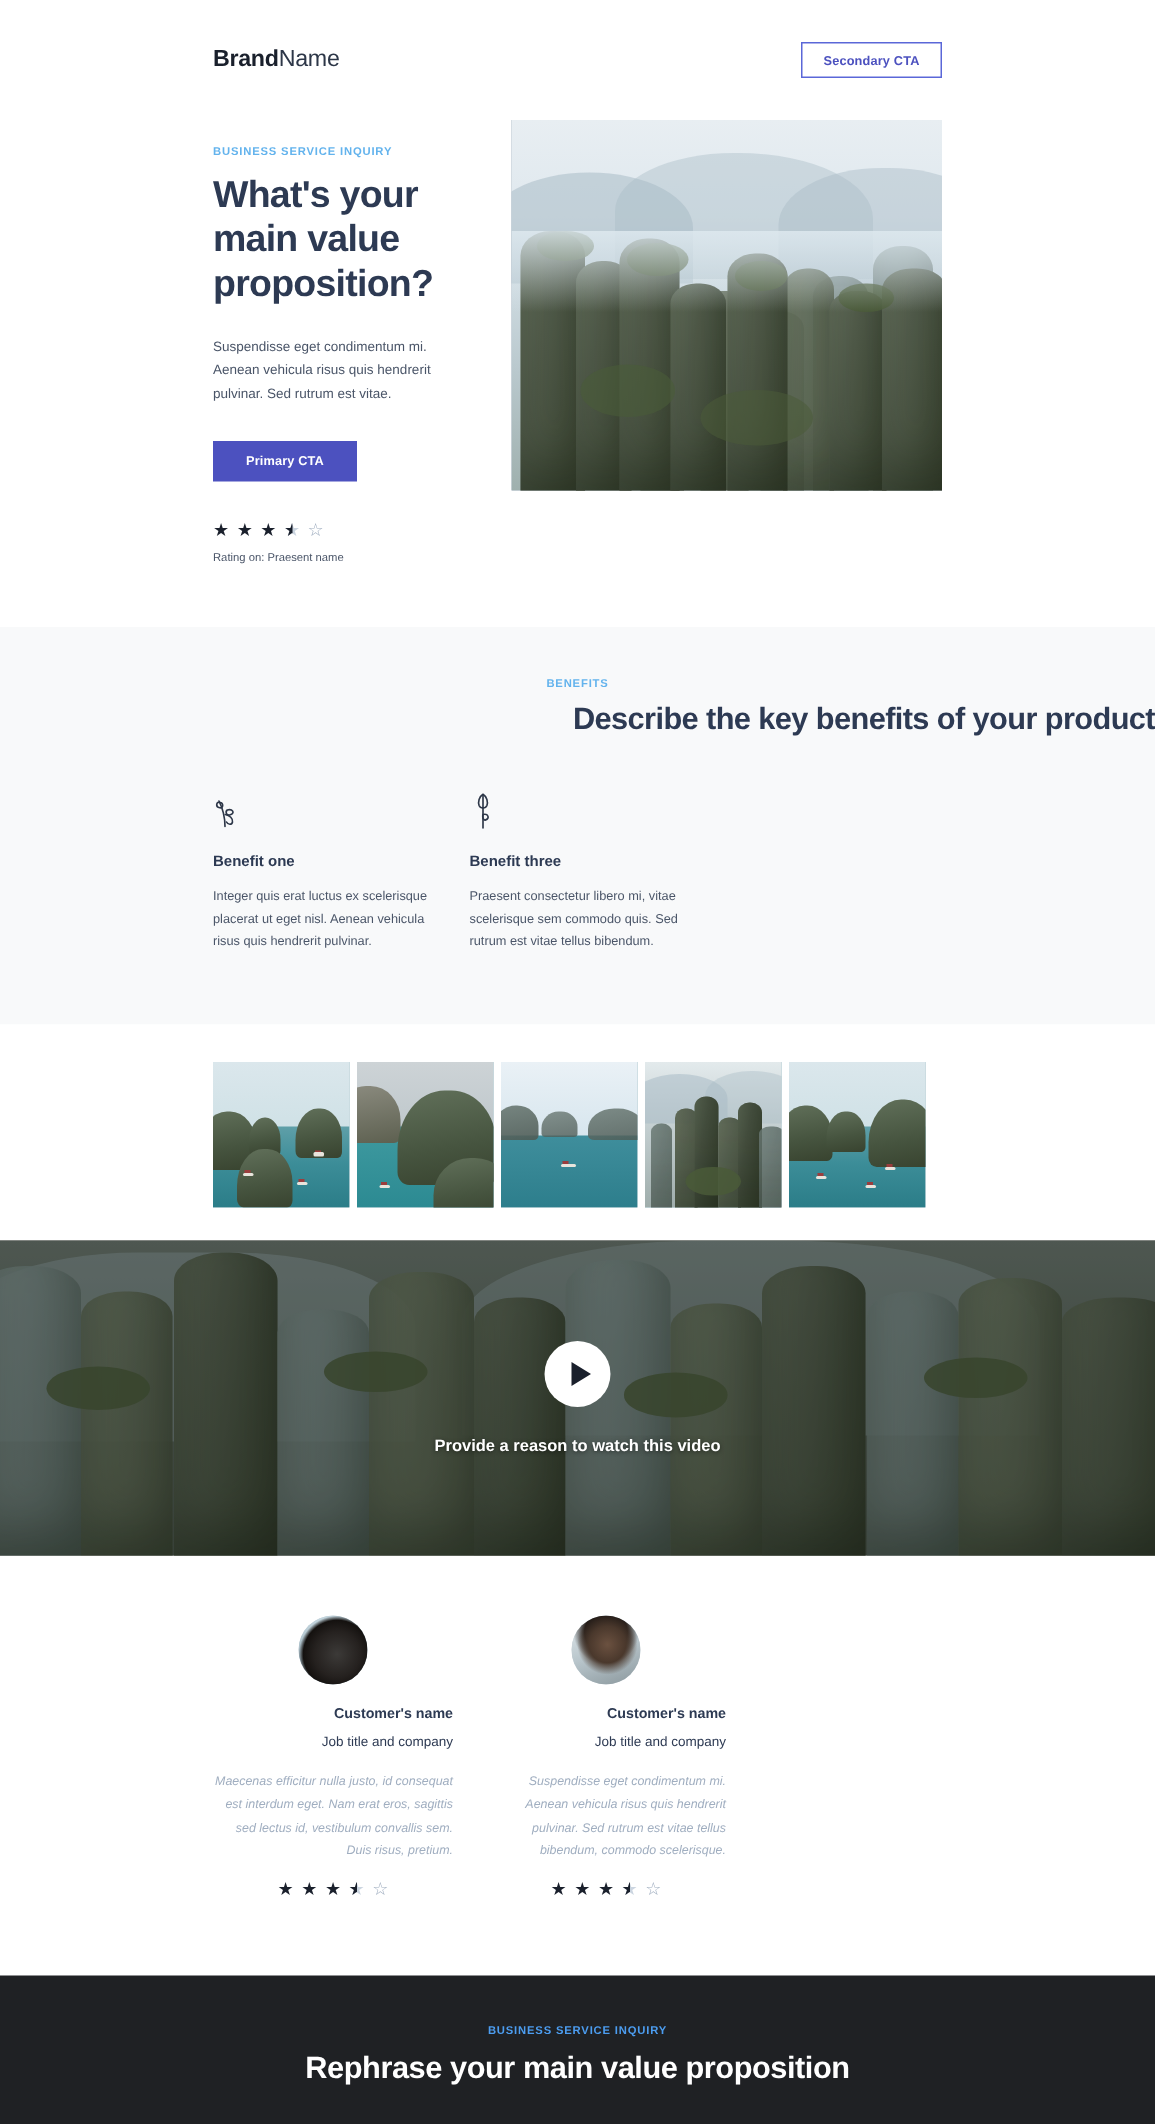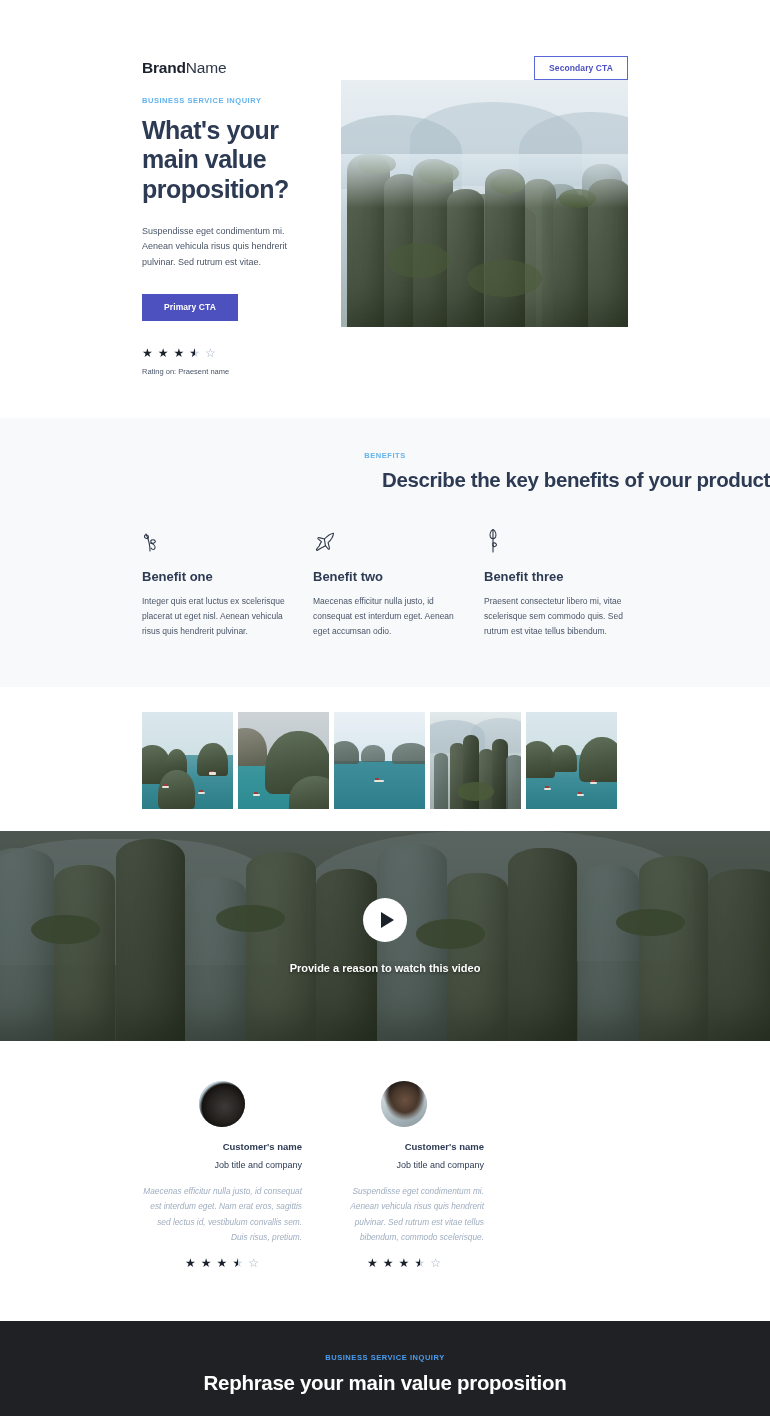--- a/index.html
+++ b/index.html
@@ -10,21 +10,21 @@
     -webkit-font-smoothing: antialiased;
   }
   body { width: 770px; overflow-x: hidden; }
 
   .page { width: 770px; position: relative; }
 
   
   .site-header {
     height: 80px;
     display: flex;
-    align-items: flex-end;
+    align-items: center;
     background: #ffffff;
   }
   .header-inner {
     width: 486px;
     margin: 0 auto;
     display: flex;
     align-items: center;
     justify-content: space-between;
   }
   .brand {
@@ -186,21 +186,21 @@
   }
   .benefit { width: 144px; }
   .benefit-icon {
     height: 28px;
     margin-bottom: 15px;
     display: flex;
     align-items: flex-end;
   }
   .benefit-icon svg { display: block; }
   .benefit-title {
-    font-size: 13px;
+    font-size: 10px;
     font-weight: 700;
     color: #2d3a53;
     margin-bottom: 10px;
   }
   .benefit-text {
     font-size: 8.5px;
     line-height: 1.78;
     color: #4a5568;
   }
 
@@ -457,30 +457,20 @@
             <path d="M8 21 C8 13 6 8 4 4"></path>
             <path d="M5 5 C2 4 1.5 8 4.5 8.5 C7 9 7 5.6 5 5 Z"></path>
             <path d="M9.5 10 C13 9 15 12 11.5 13.2 C9 14 8 11.2 9.5 10 Z"></path>
             <path d="M8.2 13 C11 13.6 13.5 15.6 13 18 C12.6 20 10 20 9 18"></path>
           </svg>
         </div>
         <div class="benefit-title">Benefit one</div>
         <p class="benefit-text">Integer quis erat luctus ex scelerisque placerat ut eget nisl. Aenean vehicula risus quis hendrerit pulvinar.</p>
       </div>
 
-      <div class="benefit">
-        <div class="benefit-icon">
-          <svg width="24" height="24" viewBox="0 0 24 24" fill="none" stroke="#2d3748" stroke-width="1.1" stroke-linejoin="round" stroke-linecap="round">
-            <path d="M20.5 3.2 C18 3.6 13.8 6.4 11.4 9 L6.2 7.6 C5.2 7.3 4.4 8.1 5.1 8.8 L8.4 11.6 C7.4 13.2 6.6 14.8 6.2 16 L3.6 19.2 C3.1 19.8 3.8 20.6 4.5 20.2 L8.2 18 C9.4 17.5 10.9 16.7 12.4 15.7 L15.2 19 C15.9 19.7 16.7 18.9 16.4 17.9 L15.1 12.7 C17.6 10.3 20.3 6 20.5 3.2 Z"></path>
-            <path d="M11.4 9 L12.4 15.7"></path>
-          </svg>
-        </div>
-        <div class="benefit-title">Benefit two</div>
-        <p class="benefit-text">Maecenas efficitur nulla justo, id consequat est interdum eget. Aenean eget accumsan odio.</p>
-      </div>
 
       <div class="benefit">
         <div class="benefit-icon">
           <svg width="18" height="26" viewBox="0 0 18 26" fill="none" stroke="#2d3748" stroke-width="1.1" stroke-linecap="round" stroke-linejoin="round">
             <path d="M9 1.5 C6.3 3.2 5.6 6.6 6.4 9 C7.2 11.2 10.8 11.2 11.6 9 C12.4 6.6 11.7 3.2 9 1.5 Z"></path>
             <path d="M9 2 L9 10.5"></path>
             <path d="M9 10.5 L9 24"></path>
             <path d="M9 15 C12.6 14.2 13.6 17.6 10.8 18.6 C9 19.2 8.4 16.4 9 15 Z"></path>
           </svg>
         </div>

